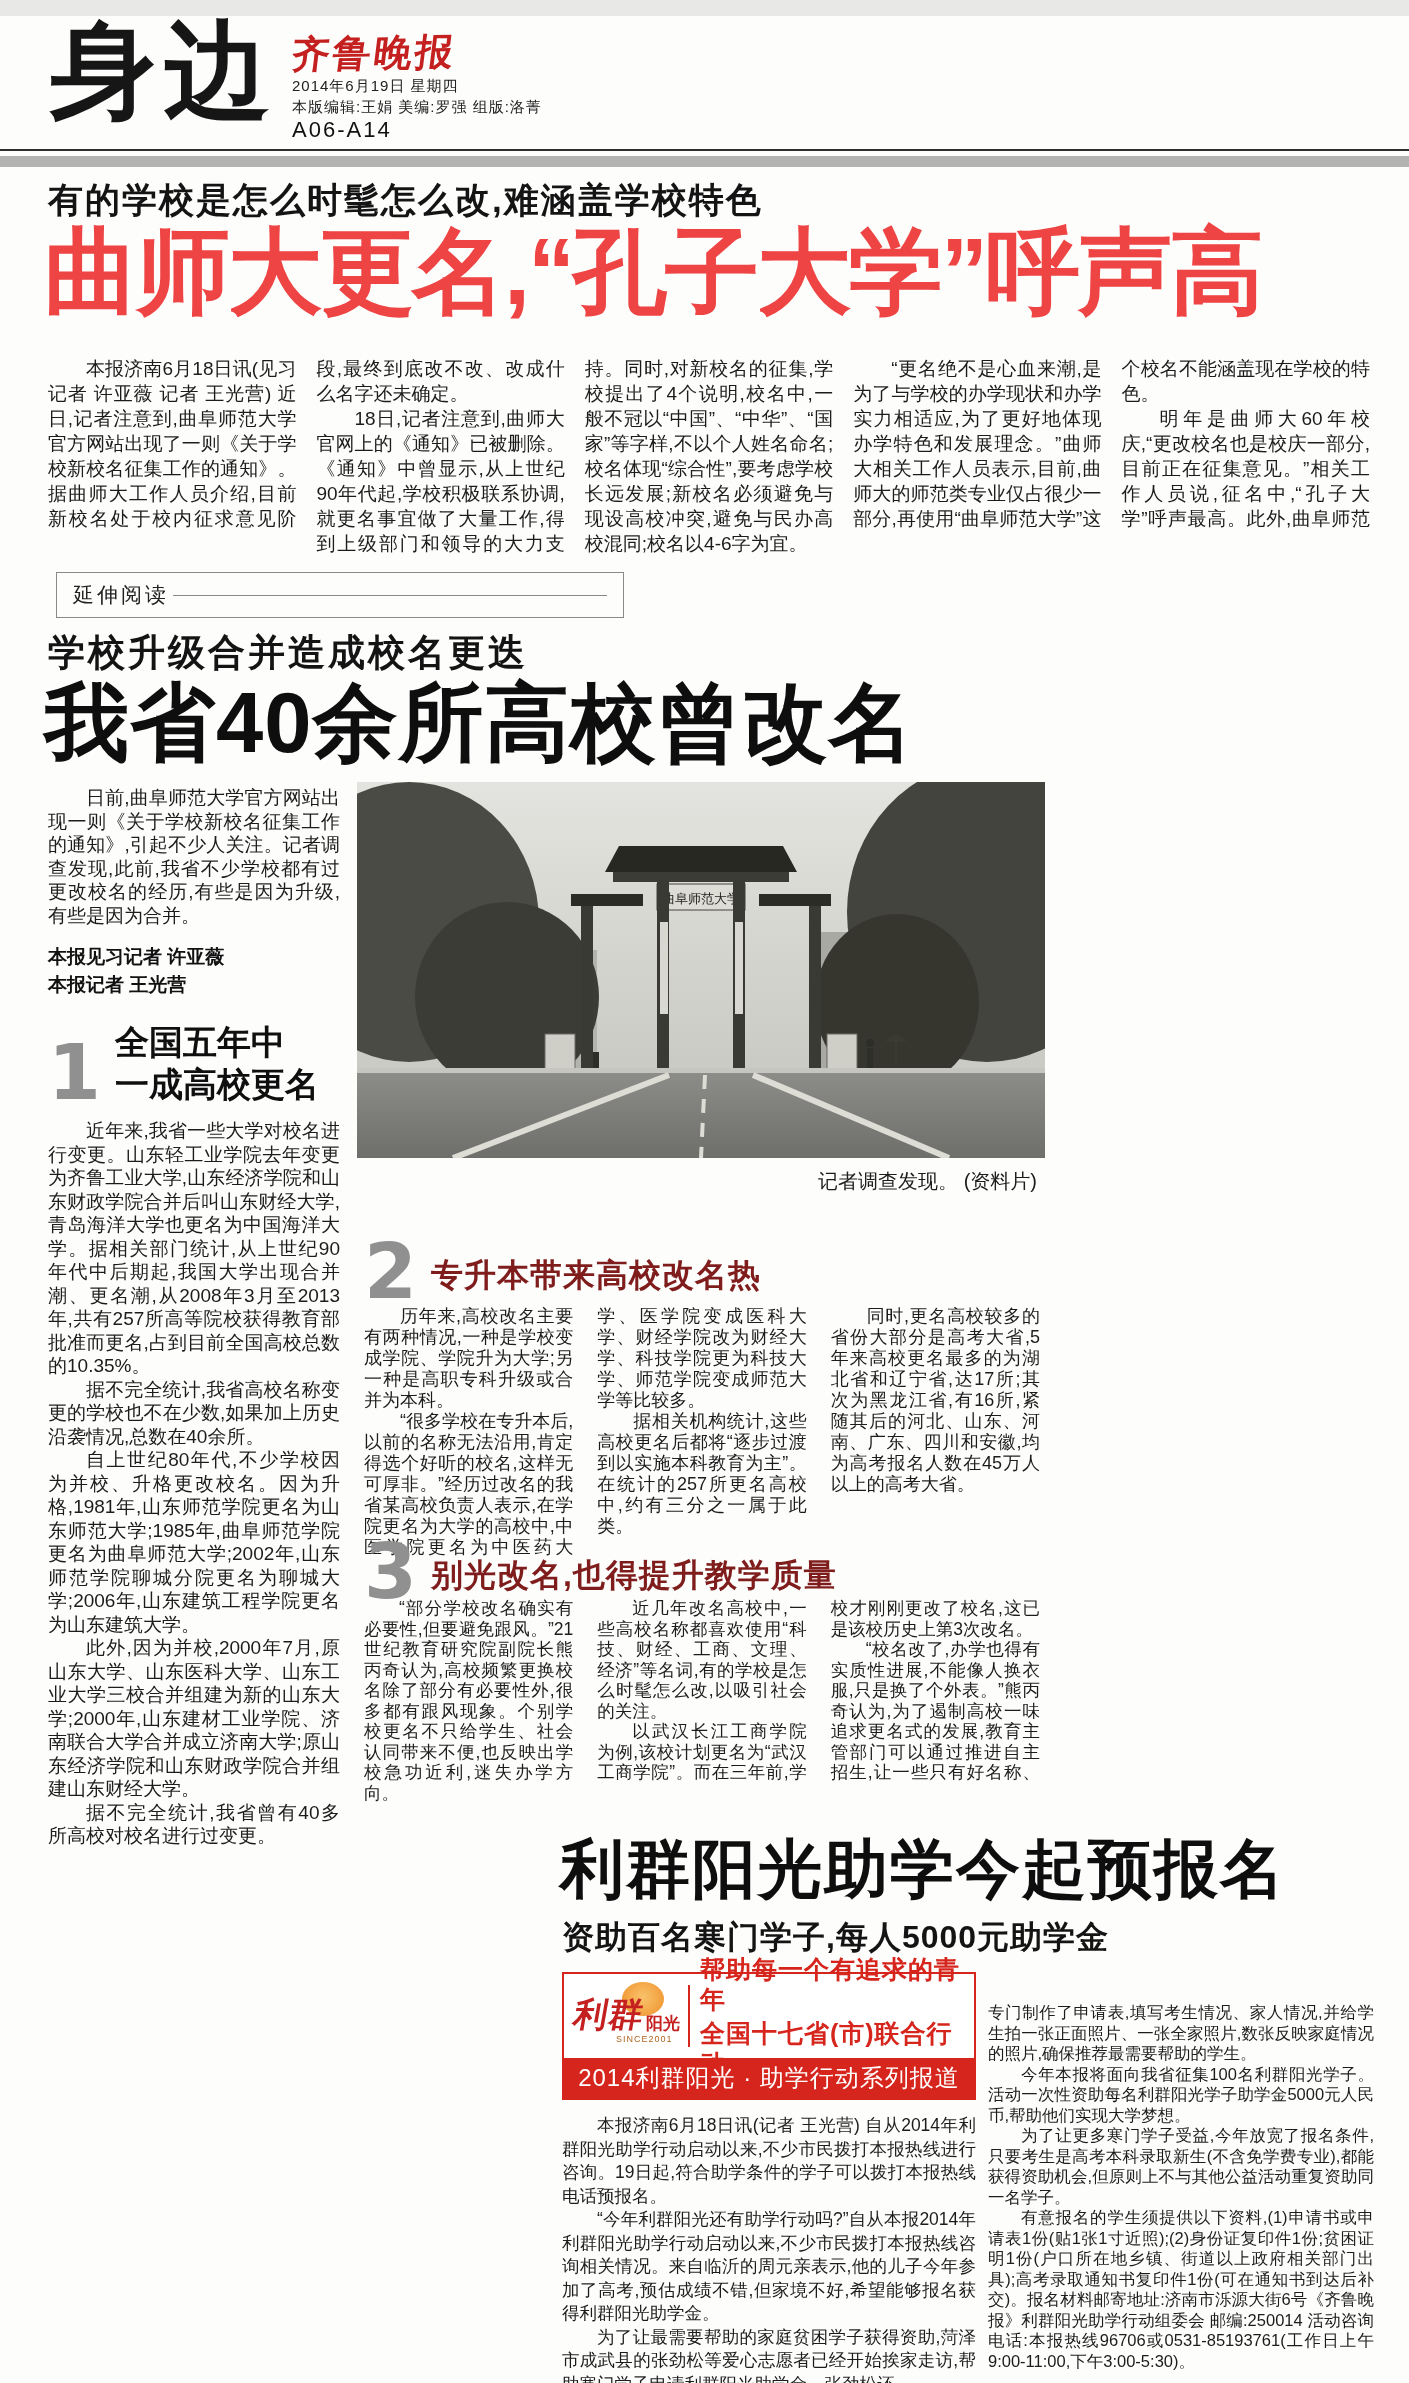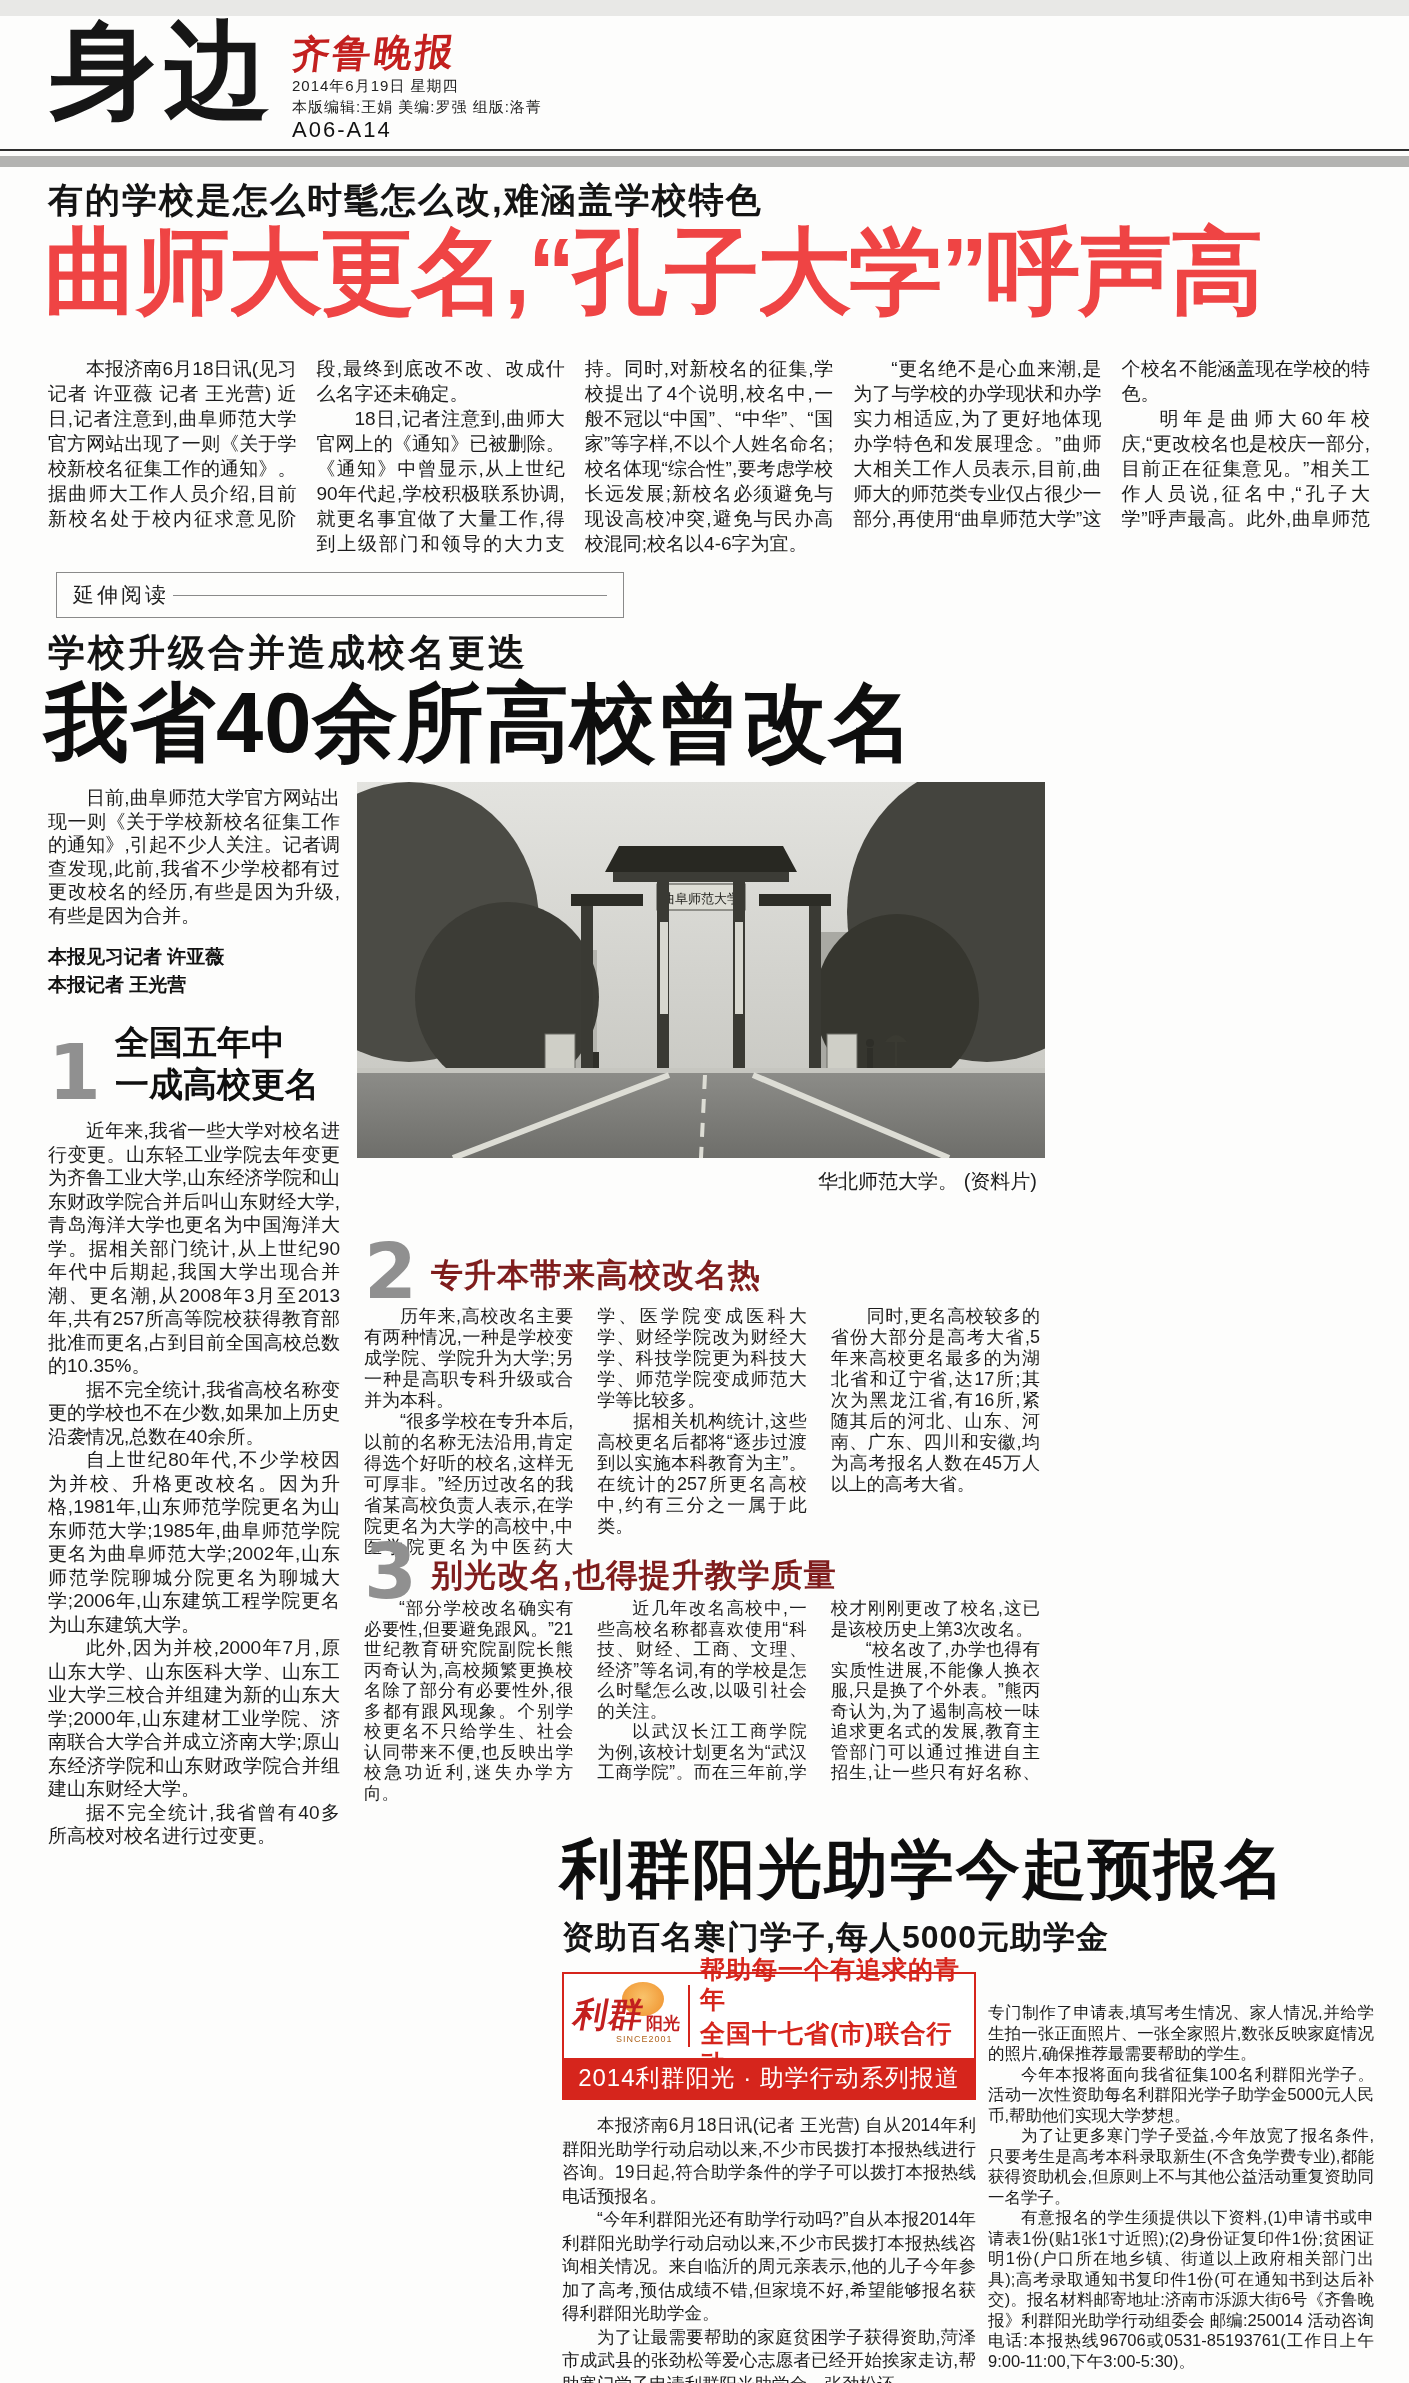--- a/index.html
+++ b/index.html
@@ -174,21 +174,21 @@
       <path d="M528,260 q11,-14 22,0 z" fill="#3a3a32"></path>
       <rect x="538" y="260" width="2" height="24" fill="#3a3a32"></rect>
       <rect x="236" y="270" width="6" height="20" fill="#2e2e28"></rect>
       <rect x="0" y="286" width="688" height="5" fill="#c6c6c0"></rect>
       <rect x="0" y="291" width="688" height="85" fill="url(#road)"></rect>
       <path d="M96,376 L312,293" stroke="#ddddd5" stroke-width="6"></path>
       <path d="M592,376 L396,293" stroke="#ddddd5" stroke-width="6"></path>
       <path d="M348,293 L344,376" stroke="#ddddd5" stroke-width="4" stroke-dasharray="14 10"></path>
     </svg>
   </div>
-  <div class="abs photo-caption">华北师范大学。 (资料片)</div>
+  <div class="abs photo-caption">记者调查发现。 (资料片)</div>
 
   <div class="abs sec-head sec2-head">
     <div class="sec-num">2</div>
     <div class="sec-title">专升本带来高校改名热</div>
   </div>
   <div class="abs sec2-cols">
     <p class="p">历年来,高校改名主要有两种情况,一种是学校变成学院、学院升为大学;另一种是高职专科升级或合并为本科。</p>
     <p class="p">“很多学校在专升本后,以前的名称无法沿用,肯定得选个好听的校名,这样无可厚非。”经历过改名的我省某高校负责人表示,在学院更名为大学的高校中,中医学院更名为中医药大学、医学院变成医科大学、财经学院改为财经大学、科技学院更为科技大学、师范学院变成师范大学等比较多。</p>
     <p class="p">据相关机构统计,这些高校更名后都将“逐步过渡到以实施本科教育为主”。在统计的257所更名高校中,约有三分之一属于此类。</p>
     <p class="p">同时,更名高校较多的省份大部分是高考大省,5年来高校更名最多的为湖北省和辽宁省,达17所;其次为黑龙江省,有16所,紧随其后的河北、山东、河南、广东、四川和安徽,均为高考报名人数在45万人以上的高考大省。</p>

